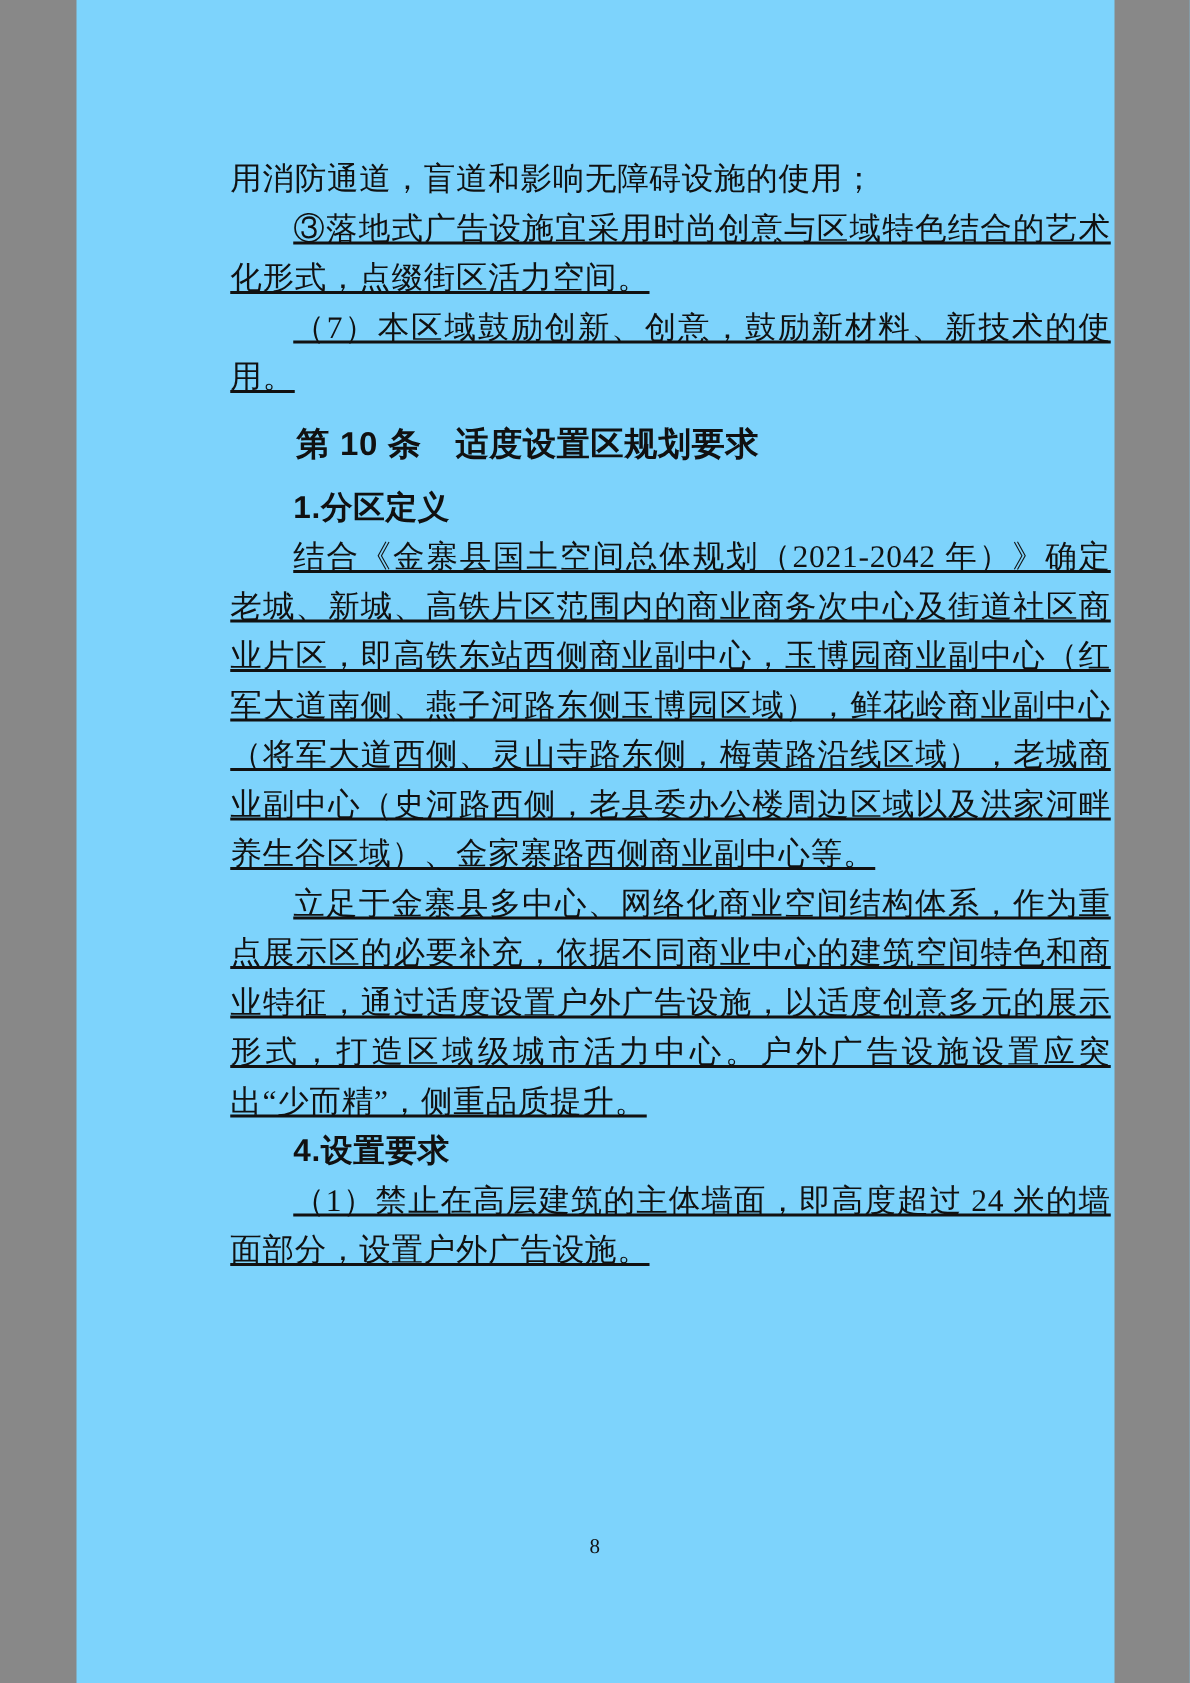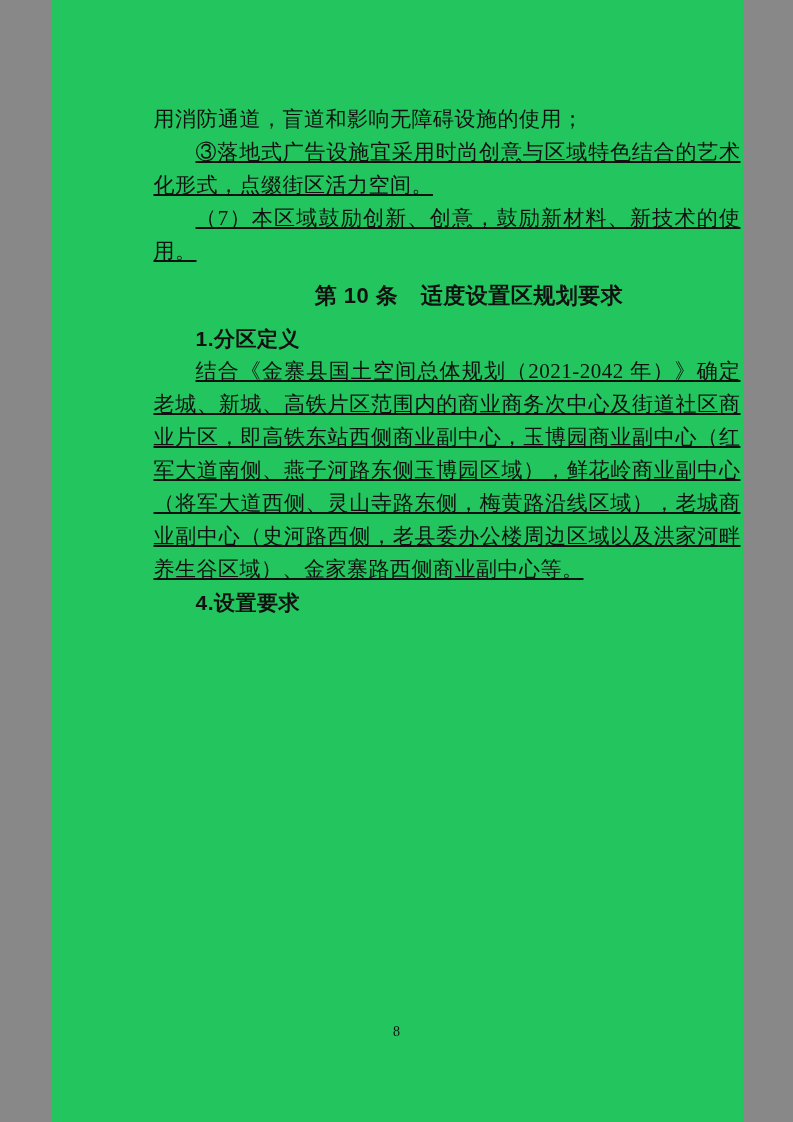--- a/index.html
+++ b/index.html
@@ -5,21 +5,21 @@
   html, body {
     margin: 0;
     padding: 0;
     background: #888;
   }
   .page {
     position: relative;
     width: 692px;
     height: 1122px;
     margin: 0 auto;
-    background: #22c55e;
+    background: #7dd3fc;
     color: #111111;
     overflow: hidden;
   }
   .content {
     position: absolute;
     left: 103px;
     top: 103px;
     width: 587px;
   }
   .body-par,
@@ -37,21 +37,20 @@
   .body-par { text-indent: 2em; text-decoration: underline; }
   .body-par-cont { text-indent: 0; }
   .article-heading {
     font-family: "Liberation Sans", "DejaVu Sans", sans-serif;
     font-size: 22px;
     font-weight: bold;
     line-height: 33px;
     letter-spacing: 0.5px;
     margin: 11px 0 10px 0;
     text-indent: 2em;
-    text-align: center;
   }
   .sub-heading {
     font-family: Liberation Sans, sans-serif;
     font-size: 21px;
     font-weight: bold;
     line-height: 33px;
     letter-spacing: 0.5px;
     margin: 0;
     text-indent: 2em;
   }
@@ -70,16 +69,18 @@
 <body>
 
 <div class="page">
   <div class="content">
     <p class="body-par-cont">用消防通道，盲道和影响无障碍设施的使用；</p>
     <p class="body-par">③落地式广告设施宜采用时尚创意与区域特色结合的艺术化形式，点缀街区活力空间。</p>
     <p class="body-par">（7）本区域鼓励创新、创意，鼓励新材料、新技术的使用。</p>
     <h2 class="article-heading">第 10 条　适度设置区规划要求</h2>
     <h3 class="sub-heading">1.分区定义</h3>
     <p class="body-par">结合《金寨县国土空间总体规划（2021-2042 年）》确定老城、新城、高铁片区范围内的商业商务次中心及街道社区商业片区，即高铁东站西侧商业副中心，玉博园商业副中心（红军大道南侧、燕子河路东侧玉博园区域），鲜花岭商业副中心（将军大道西侧、灵山寺路东侧，梅黄路沿线区域），老城商业副中心（史河路西侧，老县委办公楼周边区域以及洪家河畔养生谷区域）、金家寨路西侧商业副中心等。</p>
+    <p class="body-par">立足于金寨县多中心、网络化商业空间结构体系，作为重点展示区的必要补充，依据不同商业中心的建筑空间特色和商业特征，通过适度设置户外广告设施，以适度创意多元的展示形式，打造区域级城市活力中心。户外广告设施设置应突出“少而精”，侧重品质提升。</p>
     <h3 class="sub-heading">4.设置要求</h3>
+    <p class="body-par">（1）禁止在高层建筑的主体墙面，即高度超过 24 米的墙面部分，设置户外广告设施。</p>
   </div>
   <div class="page-number">8</div>
 </div>
 
 </body></html>

